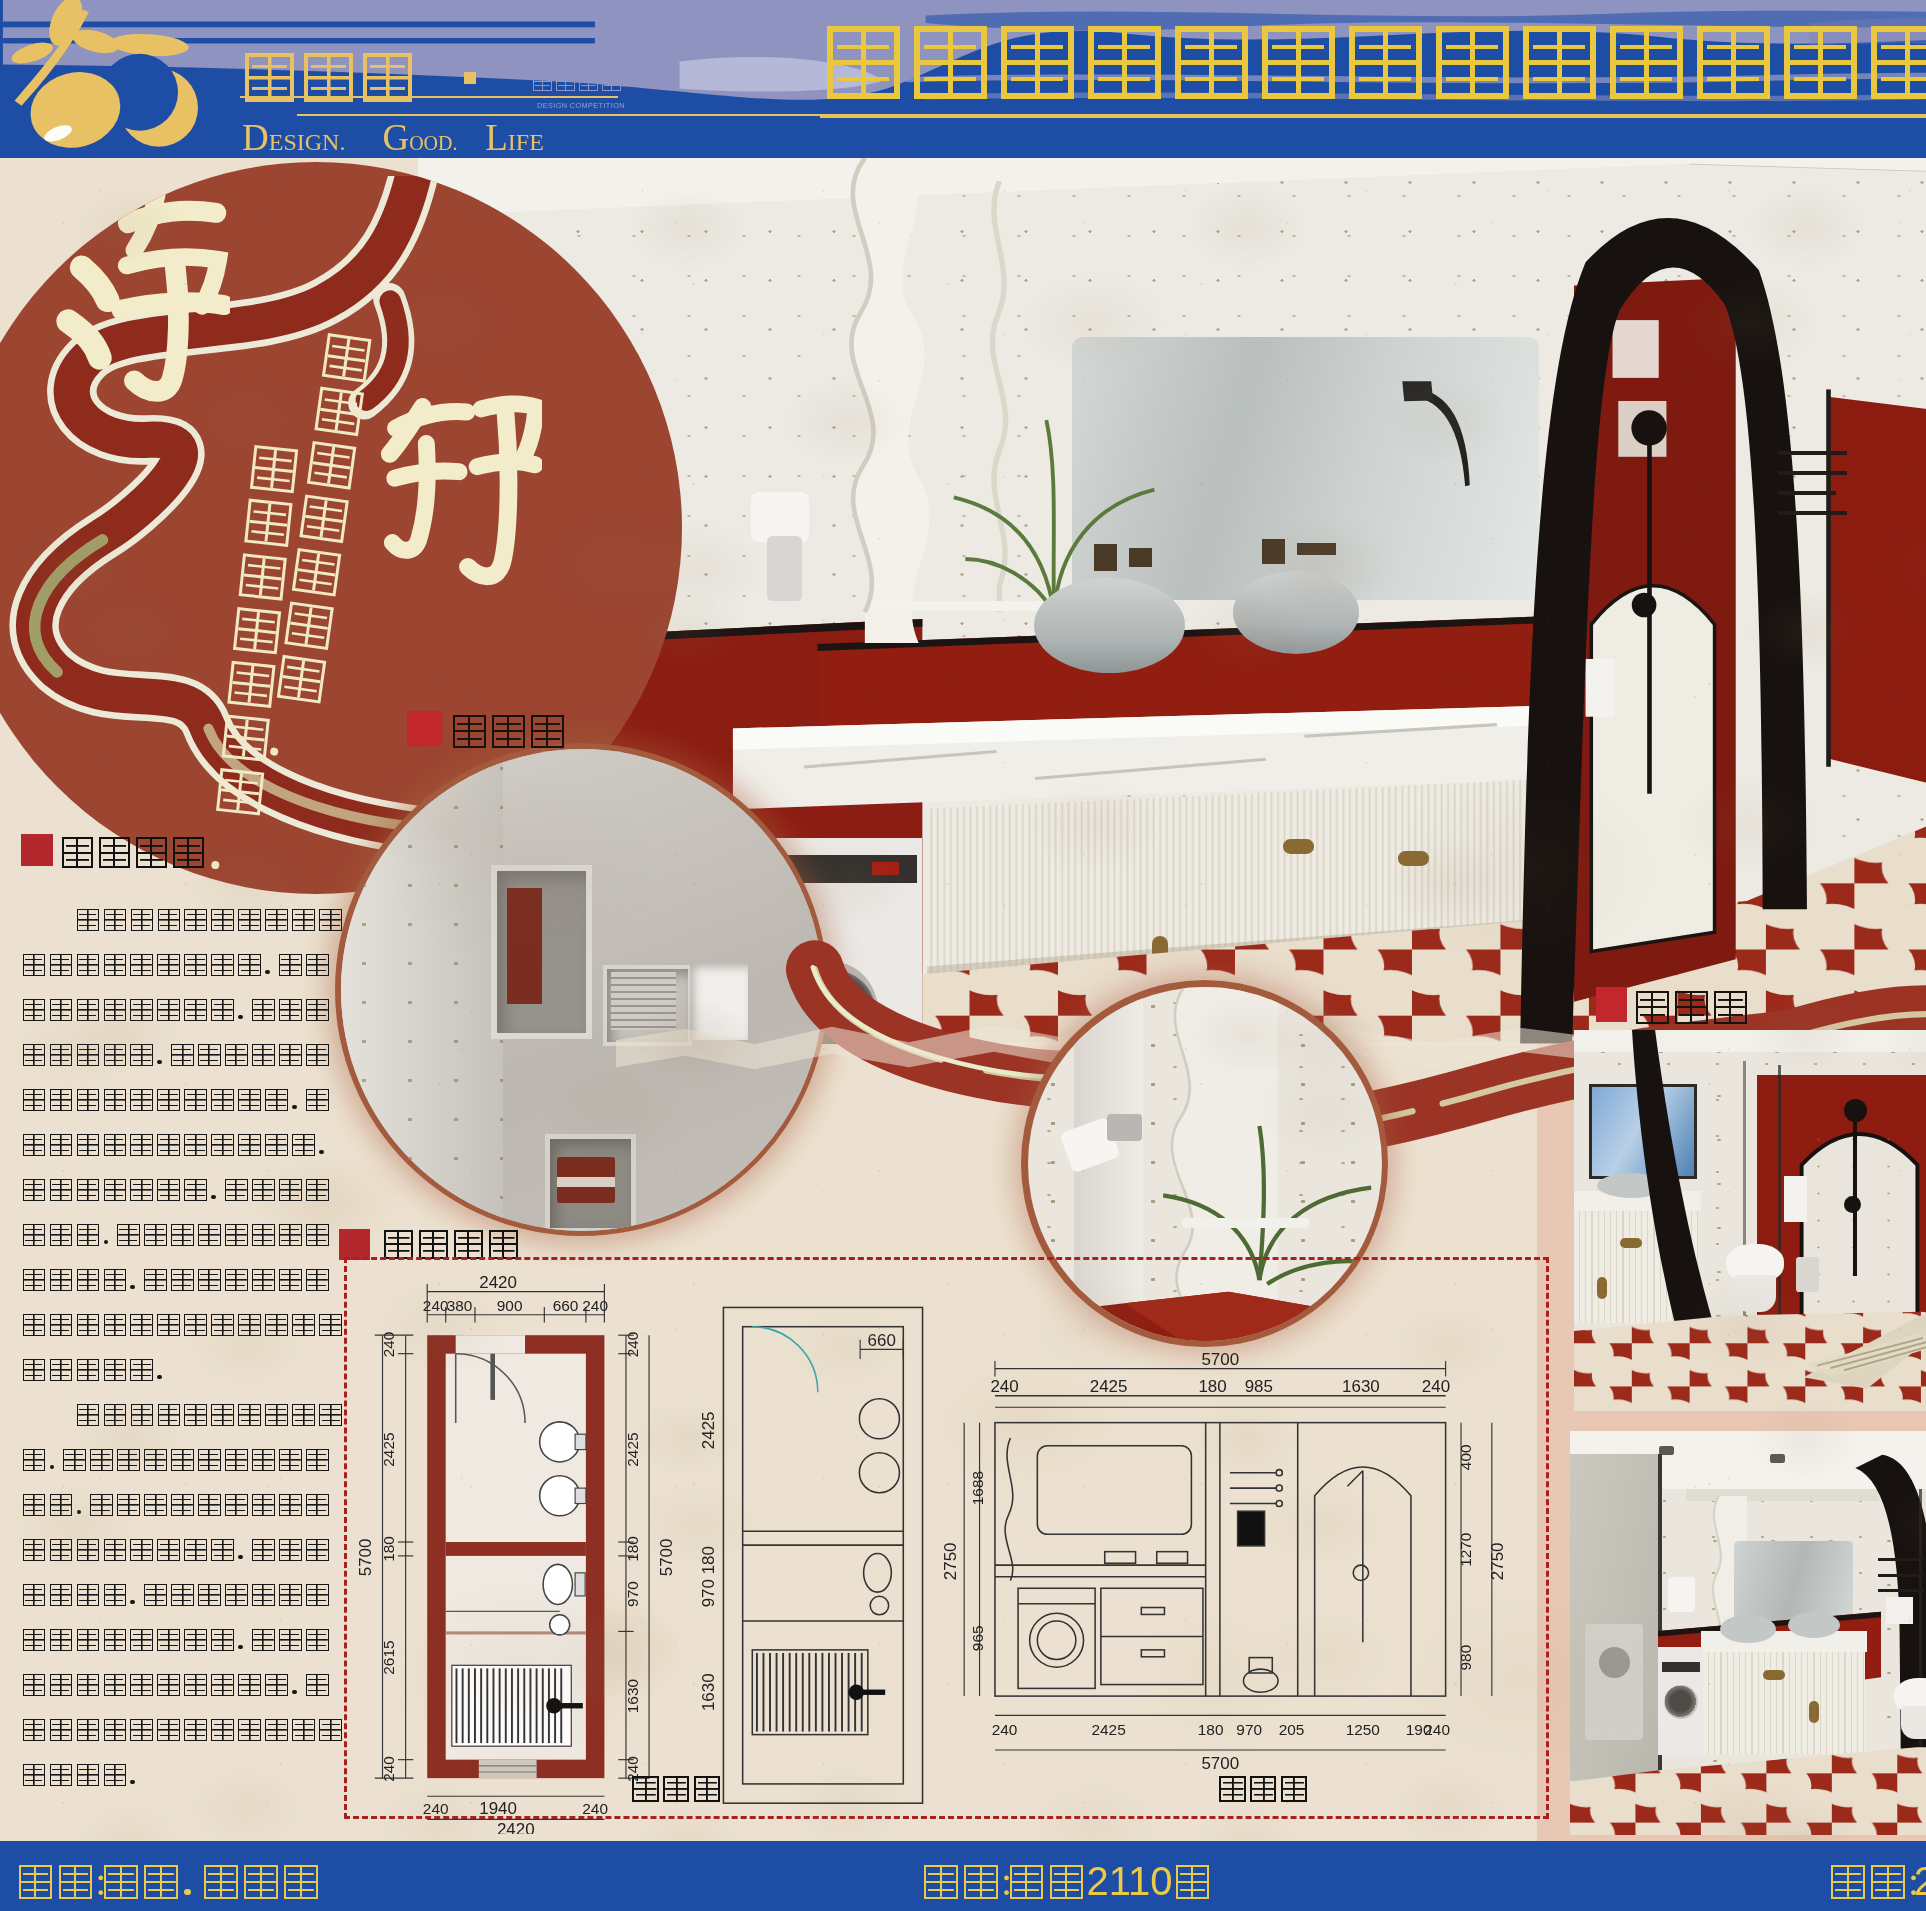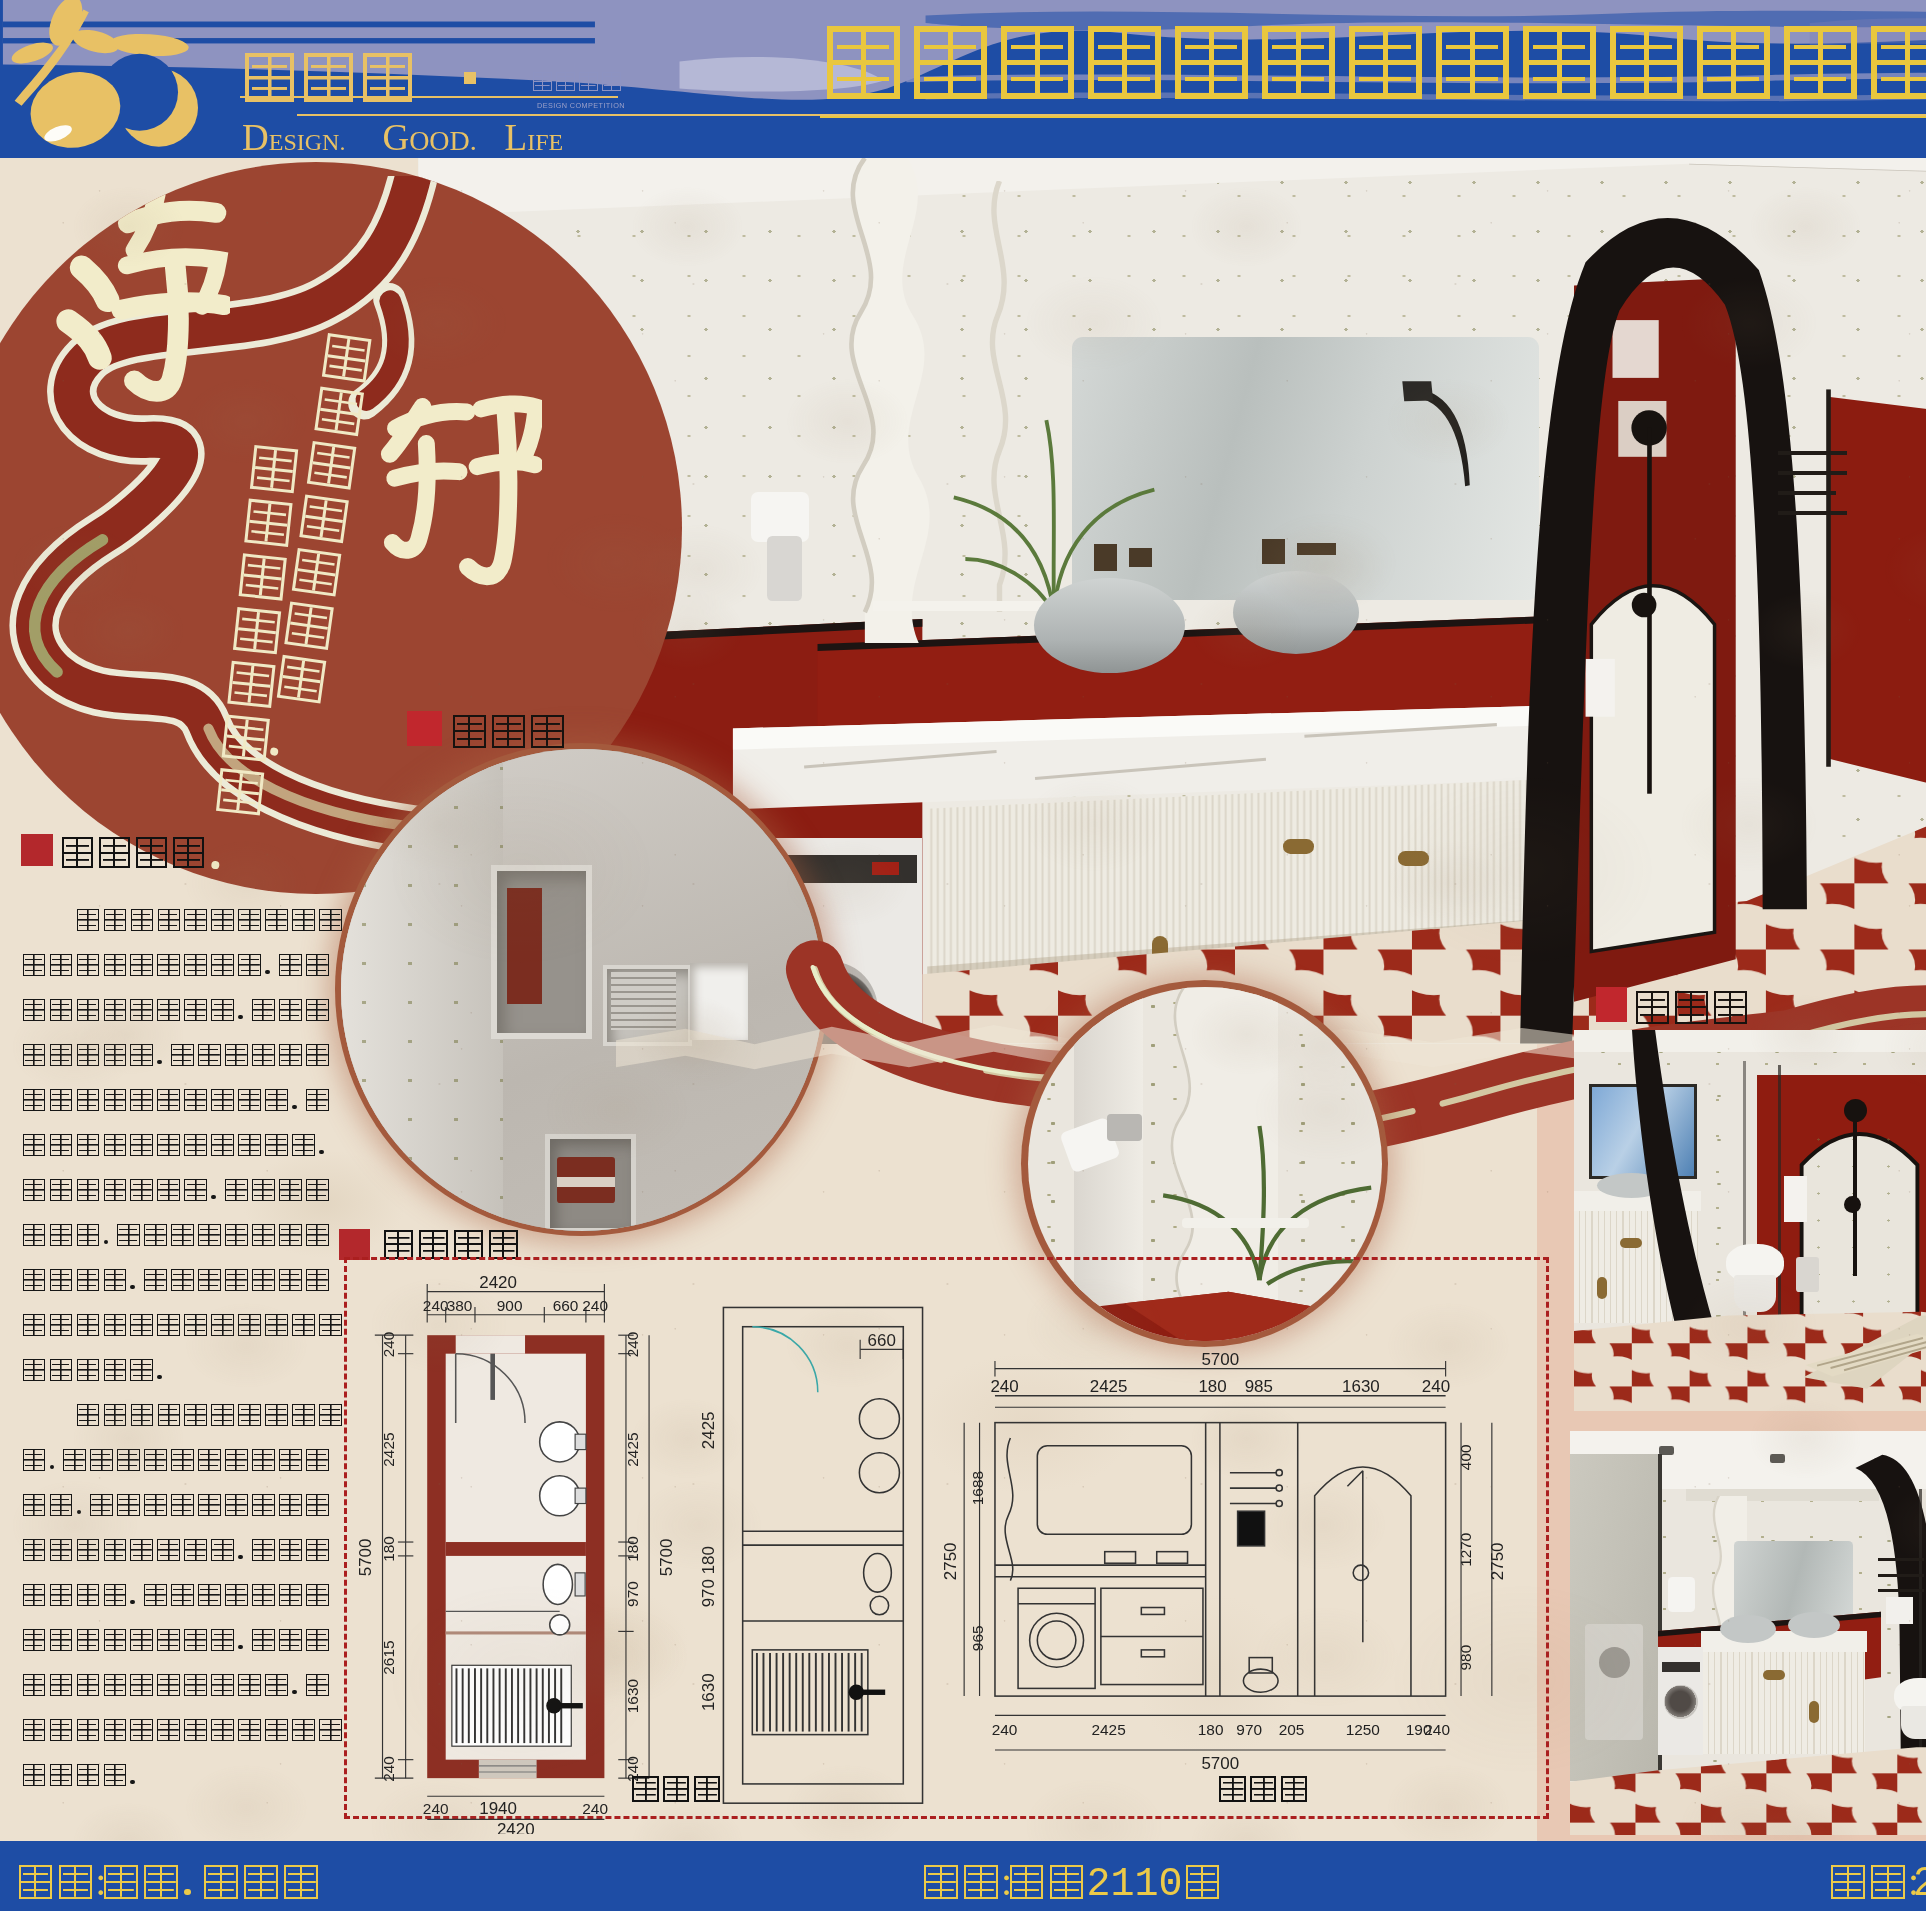--- a/index.html
+++ b/index.html
@@ -668,32 +668,32 @@
   <div class="abs" style="left:464px;top:72px;width:11.6px;height:11.6px;background:#e8c165"></div>
 
   <div class="abs serif" style="left:531px;top:69px;font-size:23px;color:#8d93c2;letter-spacing:1.5px"><b class="g"></b><b class="g"></b><b class="g"></b><b class="g"></b></div>
 
   <div class="abs" style="left:240px;top:96px;width:378px;height:1.9px;background:#e8c165"></div>
 
   <div class="abs" style="left:537px;top:101px;font-size:7.3px;color:#9ba0c9;letter-spacing:0.4px">DESIGN COMPETITION</div>
 
   <div class="abs" style="left:297px;top:114px;width:2406px;height:1.9px;background:#e8c165"></div>
 
-  <div class="abs serif" style="left:242px;top:116px;font-size:37px;color:#e8c165">D<span style="font-size:24px">ESIGN.</span>&nbsp;&nbsp;&nbsp;&nbsp;G<span style="font-size:28px">OOD.</span>&nbsp;&nbsp;&nbsp;L<span style="font-size:24px">IFE</span></div>
+  <div class="abs serif" style="left:242px;top:116px;font-size:37px;color:#e8c165">D<span style="font-size:24px">ESIGN.</span>&nbsp;&nbsp;&nbsp;&nbsp;G<span style="font-size:20px">OOD.</span>&nbsp;&nbsp;&nbsp;L<span style="font-size:24px">IFE</span></div>
 
   <div class="abs serif" style="left:820px;top:11.6px;font-size:87px;color:#e9c73e;letter-spacing:10.8px;white-space:nowrap"><b class="g"></b><b class="g"></b><b class="g"></b><b class="g"></b><b class="g"></b><b class="g"></b><b class="g"></b><b class="g"></b><b class="g"></b><b class="g"></b><b class="g"></b><b class="g"></b><b class="g"></b></div>
 
   <div class="abs" style="left:820px;top:116px;width:1883px;height:2.3px;background:#e9c73e"></div>
 </div>
 
 <div class="abs" style="left:0;top:1841px;width:2703px;height:70px;background:#1e4da5"></div>
 
 <div class="abs serif" style="left:15.4px;top:1858px;font-size:40px;color:#ecca49"><b class="g"></b><b class="g"></b><span style="letter-spacing:-7.7px">:&nbsp;</span><b class="g"></b><b class="g"></b><b class="gp"></b><b class="g"></b><b class="g"></b><b class="g"></b></div>
 
-<div class="abs serif" style="left:921px;top:1858px;font-size:40px;color:#ecca49"><b class="g"></b><b class="g"></b><span style="letter-spacing:-7.7px">:&nbsp;</span><b class="g"></b><b class="g"></b><span style="font-family:Liberation Mono, monospace">2110</span><b class="g"></b></div>
+<div class="abs serif" style="left:921px;top:1858px;font-size:40px;color:#ecca49"><b class="g"></b><b class="g"></b><span style="letter-spacing:-7.7px">:&nbsp;</span><b class="g"></b><b class="g"></b><span style="font-family:Liberation Sans, sans-serif">2110</span><b class="g"></b></div>
 
 <div class="abs serif" style="left:1828px;top:1858px;font-size:40px;color:#ecca49"><b class="g"></b><b class="g"></b><span style="letter-spacing:-7.7px">:&nbsp;</span><span style="font-family:'Liberation Sans'">202140902</span></div>
 
 <div class="abs" style="left:0;top:158px;width:2703px;height:1682px;pointer-events:none;opacity:.5;background-image:
 radial-gradient(ellipse 81px 58px at 23% 17%, rgba(150,125,95,.18) 0%, transparent 70%),
 radial-gradient(ellipse 100px 69px at 67% 33%, rgba(150,125,95,.15) 0%, transparent 70%),
 radial-gradient(ellipse 89px 62px at 41% 57%, rgba(150,125,95,.17) 0%, transparent 70%),
 radial-gradient(ellipse 104px 73px at 87% 74%, rgba(150,125,95,.15) 0%, transparent 70%),
 radial-gradient(ellipse 92px 65px at 12% 86%, rgba(150,125,95,.16) 0%, transparent 70%),
 radial-gradient(ellipse 193px 139px at 52% 88%, rgba(140,115,85,.12) 0%, transparent 70%),

